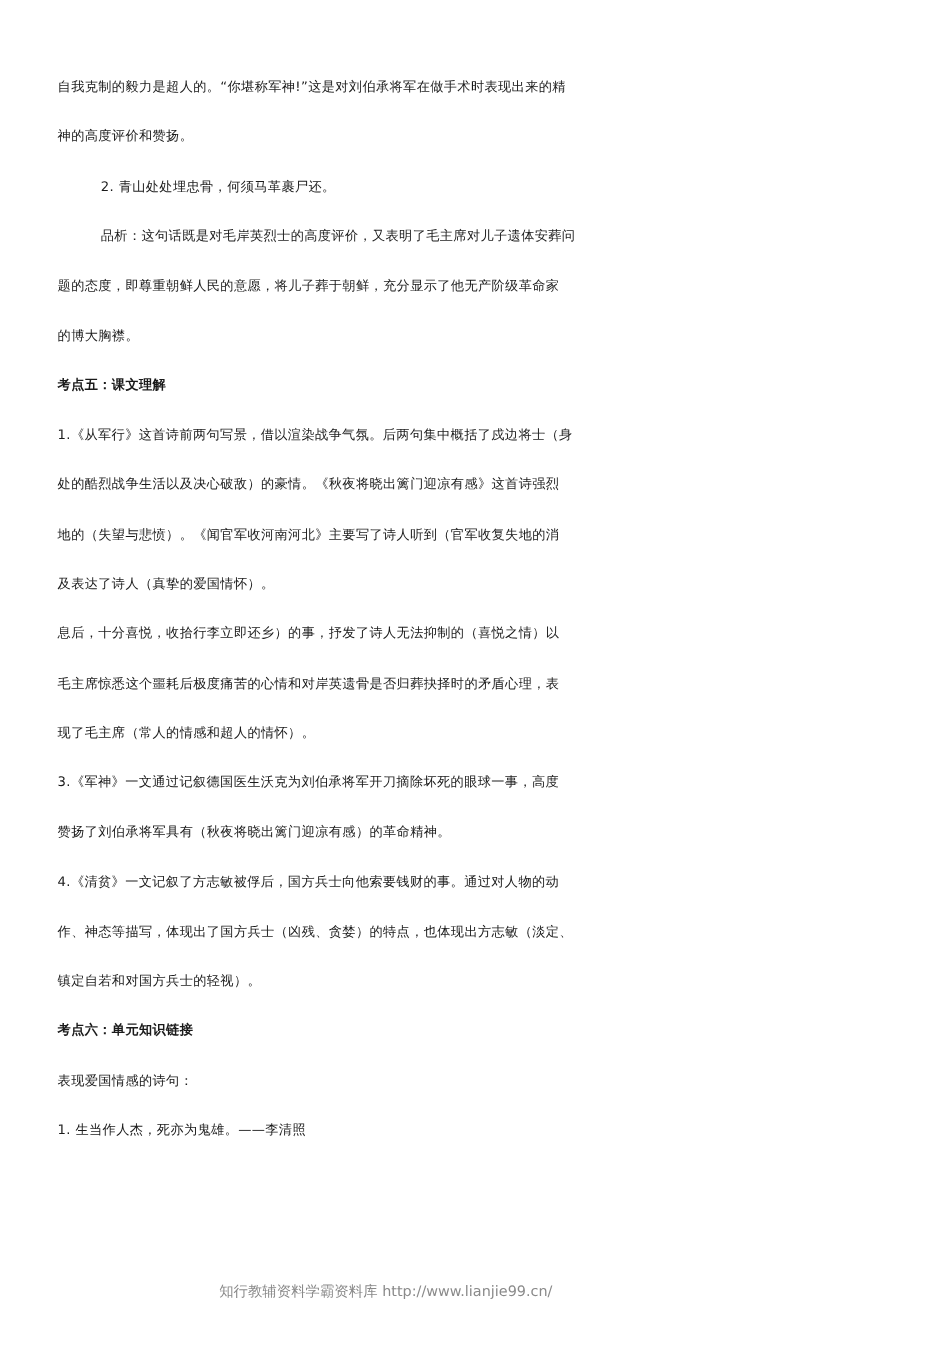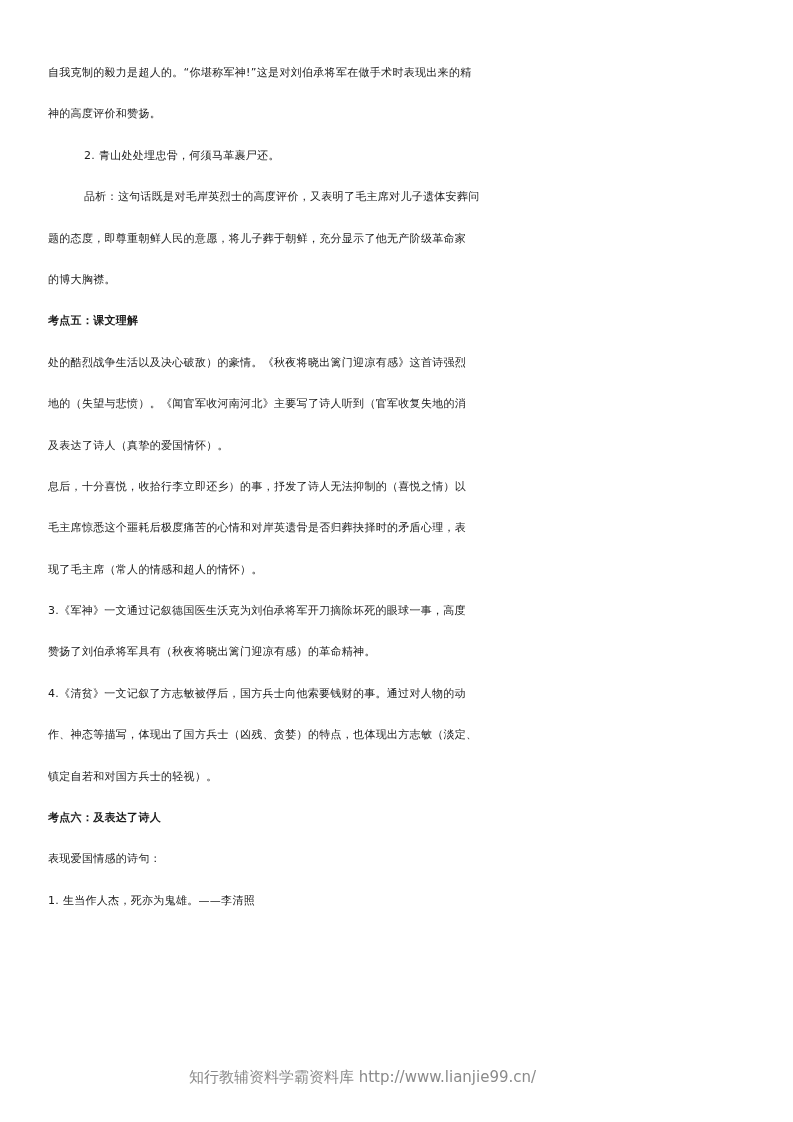--- a/index.html
+++ b/index.html
@@ -10,45 +10,45 @@
   }
   .page { position: absolute; left: 48px; top: 52px; width: 700px; }
   .line {
     font-size: 11px; line-height: 41.4px; height: 41.4px;
     white-space: nowrap; letter-spacing: 0.3px;
   }
   .indent { padding-left: 36px; }
   .heading { font-weight: bold; }
   .footer {
     position: absolute; left: 0; width: 643px; top: 1068px;
-    text-align: center; font-size: 15px; color: #8a8a8a;
+    text-align: center; font-size: 12px; color: #8a8a8a;
     font-family: "DejaVu Sans", sans-serif;
-    padding-left: 41px;
   }
 </style>
 </head>
 <body>
 
 <div class="page">
   <div class="line">自我克制的毅力是超人的。“你堪称军神!”这是对刘伯承将军在做手术时表现出来的精</div>
   <div class="line">神的高度评价和赞扬。</div>
   <div class="line indent">2. 青山处处埋忠骨，何须马革裹尸还。</div>
   <div class="line indent">品析：这句话既是对毛岸英烈士的高度评价，又表明了毛主席对儿子遗体安葬问</div>
   <div class="line">题的态度，即尊重朝鲜人民的意愿，将儿子葬于朝鲜，充分显示了他无产阶级革命家</div>
   <div class="line">的博大胸襟。</div>
   <div class="line heading">考点五：课文理解</div>
+  <div class="line">1.《从军行》这首诗前两句写景，借以渲染战争气氛。后两句集中概括了戍边将士（身</div>
   <div class="line">处的酷烈战争生活以及决心破敌）的豪情。《秋夜将晓出篱门迎凉有感》这首诗强烈</div>
   <div class="line">地的（失望与悲愤）。《闻官军收河南河北》主要写了诗人听到（官军收复失地的消</div>
   <div class="line">及表达了诗人（真挚的爱国情怀）。</div>
   <div class="line">息后，十分喜悦，收拾行李立即还乡）的事，抒发了诗人无法抑制的（喜悦之情）以</div>
   <div class="line">毛主席惊悉这个噩耗后极度痛苦的心情和对岸英遗骨是否归葬抉择时的矛盾心理，表</div>
   <div class="line">现了毛主席（常人的情感和超人的情怀）。</div>
   <div class="line">3.《军神》一文通过记叙德国医生沃克为刘伯承将军开刀摘除坏死的眼球一事，高度</div>
   <div class="line">赞扬了刘伯承将军具有（秋夜将晓出篱门迎凉有感）的革命精神。</div>
   <div class="line">4.《清贫》一文记叙了方志敏被俘后，国方兵士向他索要钱财的事。通过对人物的动</div>
   <div class="line">作、神态等描写，体现出了国方兵士（凶残、贪婪）的特点，也体现出方志敏（淡定、</div>
   <div class="line">镇定自若和对国方兵士的轻视）。</div>
-  <div class="line heading">考点六：及表达了诗人</div>
+  <div class="line heading">考点六：单元知识链接</div>
   <div class="line">表现爱国情感的诗句：</div>
   <div class="line">1. 生当作人杰，死亦为鬼雄。——李清照</div>
 </div>
 
 <div class="footer">知行教辅资料学霸资料库 http://www.lianjie99.cn/</div>
 
 </body></html>

